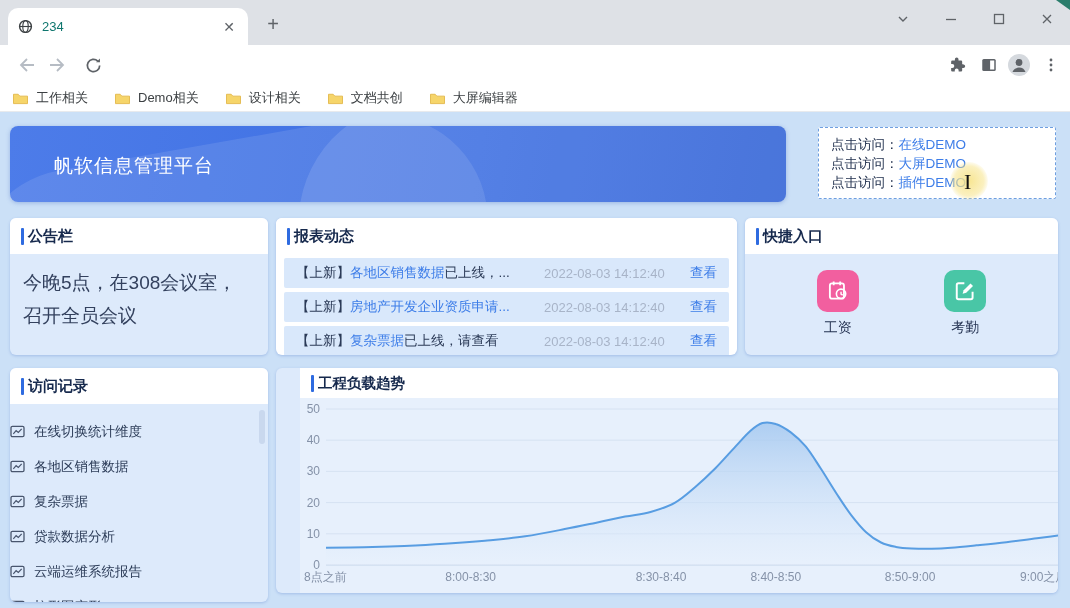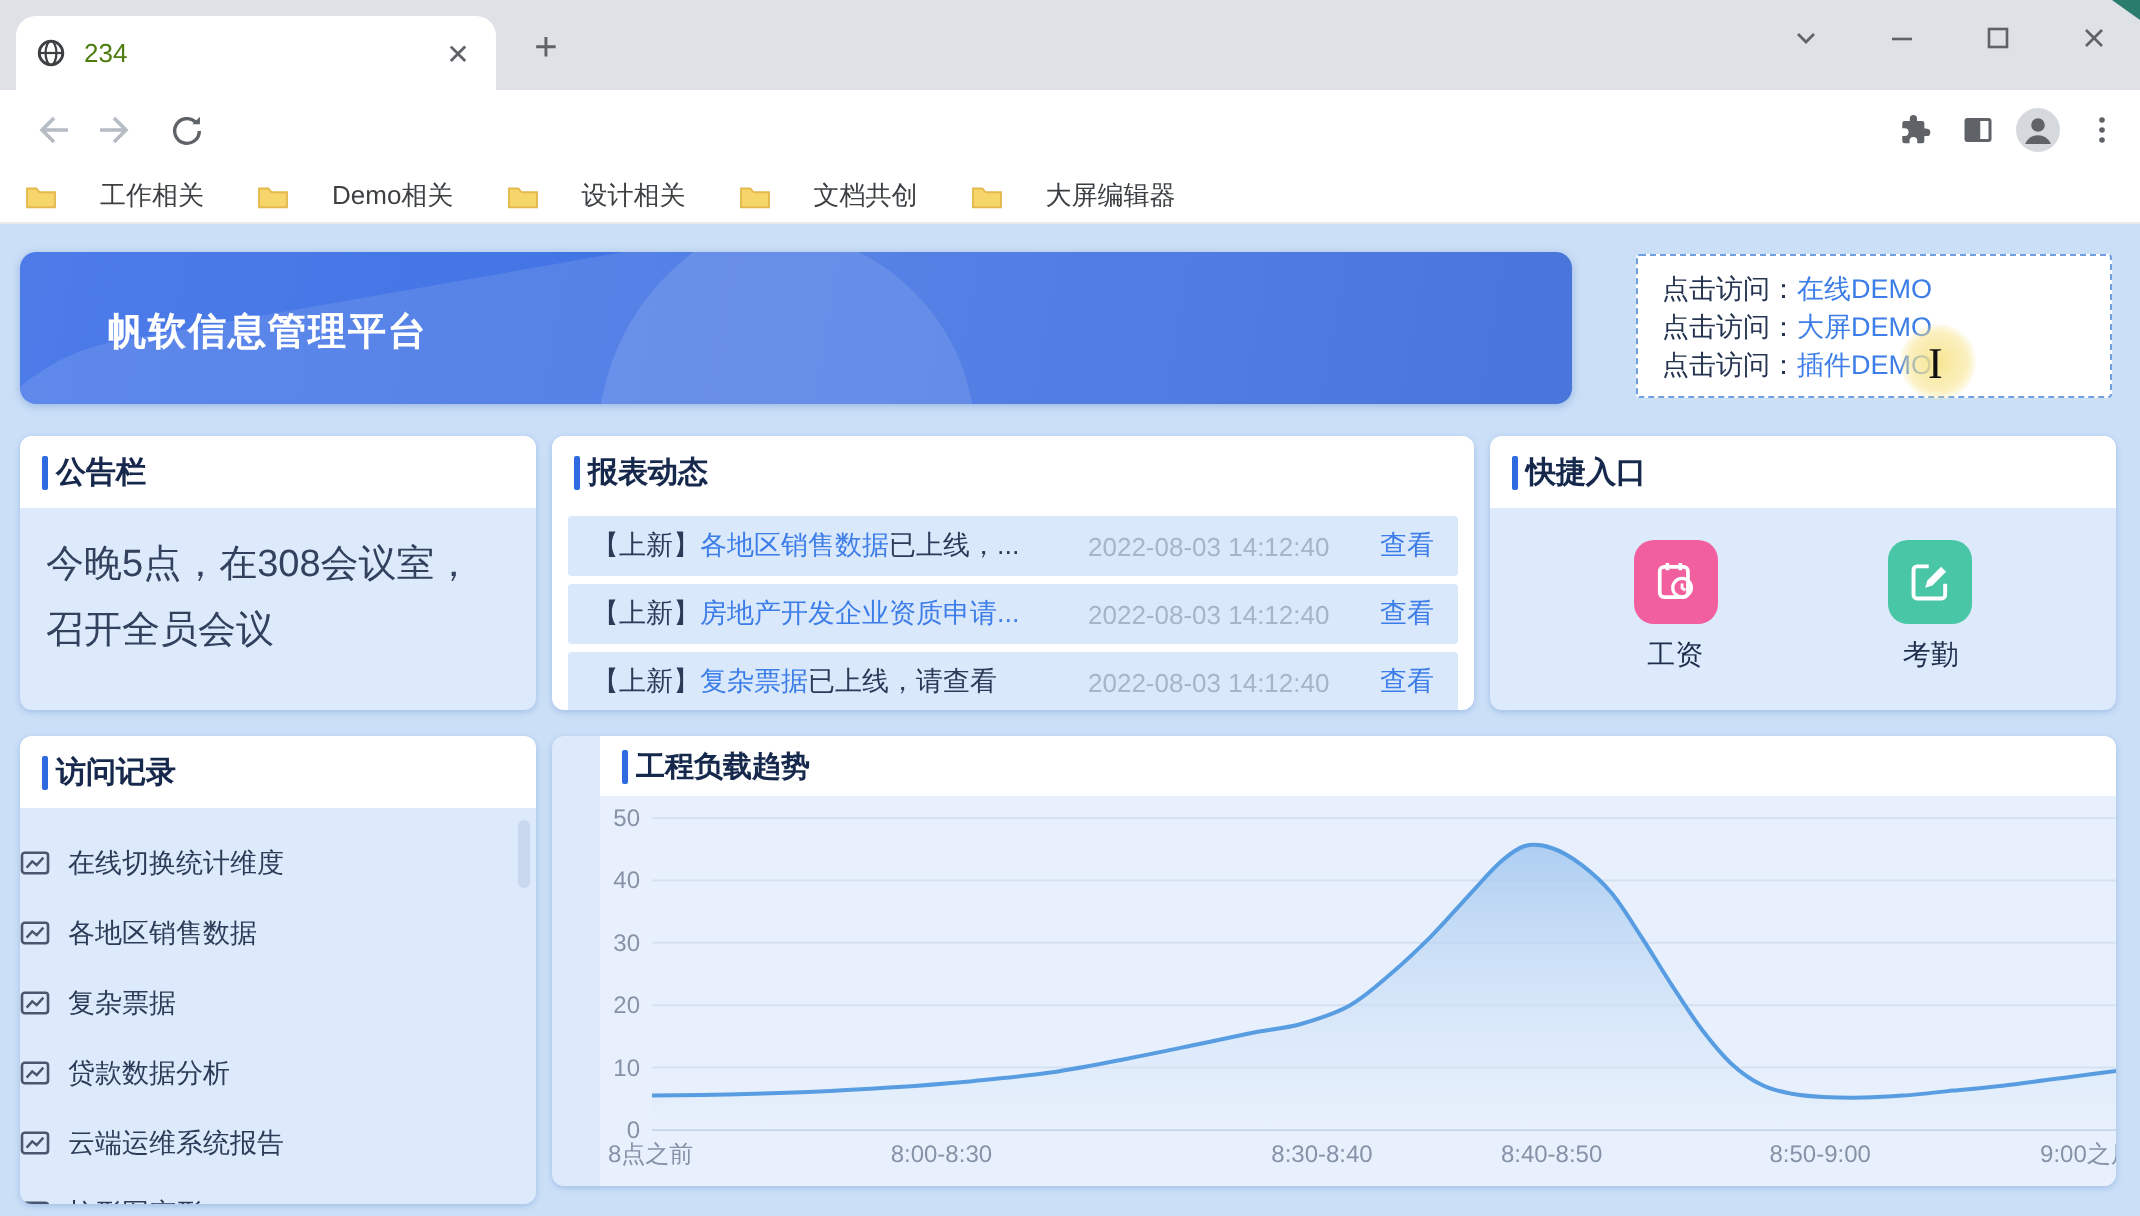--- a/index.html
+++ b/index.html
@@ -6,50 +6,50 @@
   html,body { width:1070px; height:608px; }
   body { font-family:"Liberation Sans","DejaVu Sans",sans-serif; overflow:hidden; }
   #screen { position:relative; width:1070px; height:608px; background:#dee1e6; overflow:hidden; }
 
   
   #tabstrip { position:absolute; left:0; top:0; width:1070px; height:45px; background:#dee1e6; }
   .corner-accent { position:absolute; right:0; top:0; width:14px; height:10px;
     background:#2a7d6c; clip-path:polygon(100% 0,0 0,100% 100%); }
   .tab { position:absolute; left:8px; top:8px; width:240px; height:37px; background:#fff;
     border-radius:10px 10px 0 0; display:flex; align-items:center; padding:0 10px; gap:9px; }
-  .tab-title { font-size:13px; color:#4d7c0f; flex:1; white-space:nowrap; overflow:hidden; }
+  .tab-title { font-size:13px; color:#0f766e; flex:1; white-space:nowrap; overflow:hidden; }
   .tab-close { color:#5f6368; font-size:14px; width:18px; height:18px; line-height:18px;
     text-align:center; border-radius:50%; }
   .newtab { position:absolute; left:260px; top:12px; width:26px; height:26px; color:#5f6368;
     font-size:20px; line-height:24px; text-align:center; border-radius:50%; }
   .win-controls { position:absolute; right:6px; top:4px; display:flex; gap:14px; }
   .win-btn { width:34px; height:30px; display:flex; align-items:center; justify-content:center; }
 
   #toolbar { position:absolute; left:0; top:45px; width:1070px; height:40px; background:#fff; }
   .nav-ic { position:absolute; top:7px; width:26px; height:26px; display:flex; align-items:center; justify-content:center; }
   #omnibox { position:absolute; left:108px; top:51px; width:828px; height:29px; background:#f1f3f4;
     border-radius:15px; display:flex; align-items:center; padding:0 12px; gap:9px; }
   #url-text { font-size:14.5px; color:#202124; white-space:nowrap; overflow:hidden; flex:1; }
   .tb-right { position:absolute; top:7px; width:26px; height:26px; display:flex; align-items:center; justify-content:center; }
 
   #bookmarks { position:absolute; left:0; top:85px; width:1070px; height:27px; background:#fff;
     display:flex; align-items:center; padding-left:12px; gap:26px; border-bottom:1px solid #e8eaed; }
-  .bm-item { display:flex; align-items:center; gap:21px; font-size:13px; color:#3c4043; }
+  .bm-item { display:flex; align-items:center; gap:7px; font-size:13px; color:#3c4043; }
 
   
   #page { position:absolute; left:0; top:112px; width:1070px; height:496px; background:#cbe0f7; }
 
   #banner { position:absolute; left:10px; top:14px; width:776px; height:76px; border-radius:8px;
     background:linear-gradient(100deg,#4d7ce9 0%,#3d6fe2 60%,#3162d6 100%); overflow:hidden;
     box-shadow:0 1px 4px rgba(60,100,190,.35); }
   #banner::before { content:""; position:absolute; left:36%; top:-90px; width:560px; height:260px;
     background:rgba(255,255,255,.12); border-radius:120px; transform:rotate(-24deg); }
   #banner::after { content:""; position:absolute; left:-40px; bottom:-150px; width:520px; height:210px;
     background:rgba(255,255,255,.10); border-radius:120px; transform:rotate(-10deg); }
-  #banner-title { position:absolute; left:44px; top:27px; color:#fff; font-size:19px; font-weight:bold;
+  #banner-title { position:absolute; left:44px; top:27px; color:#fff; font-size:19px; font-weight:normal;
     letter-spacing:1px; z-index:2; }
 
   #demo-box { position:absolute; left:818px; top:15px; width:238px; height:72px; background:#fff;
     border:1.5px dashed #6f9fe0; border-radius:2px; padding:7px 12px; }
   .demo-line { font-size:13.5px; line-height:19px; color:#243350; white-space:nowrap; }
   .demo-line a { color:#3d7de8; text-decoration:none; }
 
   .cursor-wrap { position:absolute; left:950px; top:50px; width:38px; height:38px; z-index:5; }
   .cursor-glow { position:absolute; left:0; top:0; width:38px; height:38px; border-radius:50%;
     background:radial-gradient(circle,rgba(247,228,140,.95) 0%,rgba(247,228,140,.55) 55%,rgba(247,228,140,0) 75%); }

